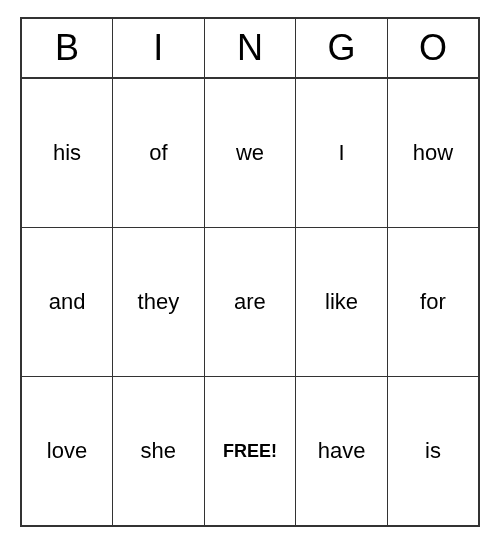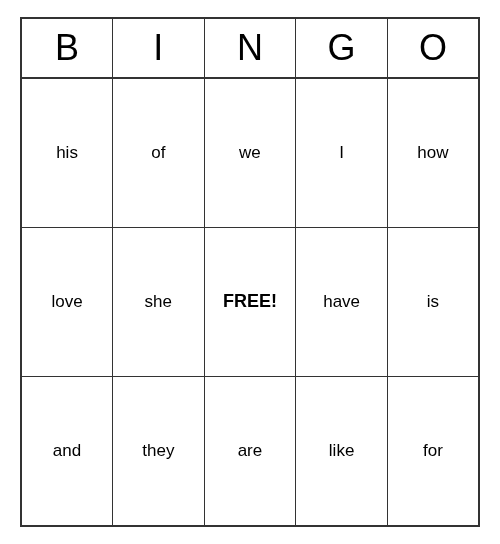--- a/index.html
+++ b/index.html
@@ -34,21 +34,21 @@
     }
 
     .header-row th {
       font-size: 36px;
       font-weight: normal;
       height: 60px;
       border-bottom: 2px solid #333;
     }
 
     .cell-text {
-      font-size: 17px;
+      font-size: 22px;
     }
 
     .free-space {
       font-size: 18px;
       font-weight: bold;
     }
   </style>
 </head>
 <body>
 
@@ -64,27 +64,27 @@
   </thead>
   <tbody id="bingo-body">
   <tr>
         <td><span class="cell-text">his</span></td>
         <td><span class="cell-text">of</span></td>
         <td><span class="cell-text">we</span></td>
         <td><span class="cell-text">I</span></td>
         <td><span class="cell-text">how</span></td>
       </tr>
       <tr>
+        <td><span class="cell-text">and</span></td>
+        <td><span class="cell-text">they</span></td>
+        <td><span class="cell-text">are</span></td>
+        <td><span class="cell-text">like</span></td>
+        <td><span class="cell-text">for</span></td>
+      </tr>
+      <tr>
         <td><span class="cell-text">love</span></td>
         <td><span class="cell-text">she</span></td>
         <td><span class="free-space">FREE!</span></td>
         <td><span class="cell-text">have</span></td>
         <td><span class="cell-text">is</span></td>
       </tr>
-      <tr>
-        <td><span class="cell-text">and</span></td>
-        <td><span class="cell-text">they</span></td>
-        <td><span class="cell-text">are</span></td>
-        <td><span class="cell-text">like</span></td>
-        <td><span class="cell-text">for</span></td>
-      </tr>
     </tbody>
 </table>
 
 </body></html>

